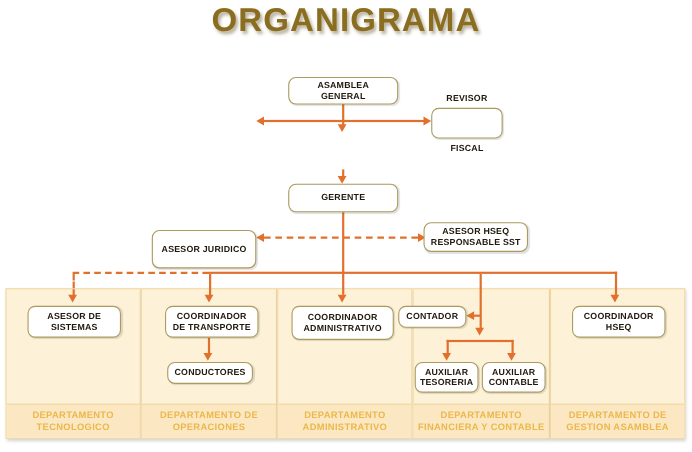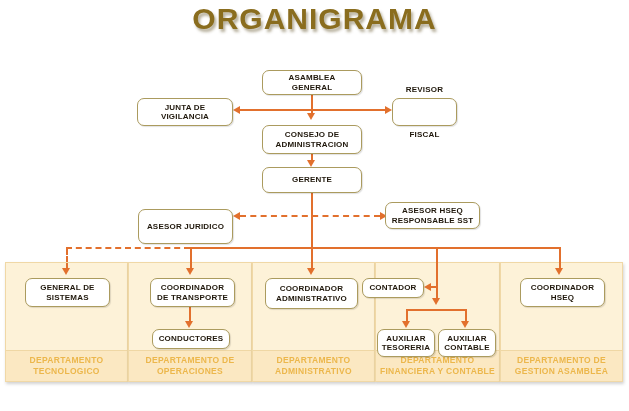--- a/index.html
+++ b/index.html
@@ -8,21 +8,21 @@
     font-family:"Liberation Sans", sans-serif;overflow:hidden;
   }
   
   .title{
     position:absolute;top:2px;left:0;width:629px;text-align:center;
     font-size:30px;font-weight:bold;letter-spacing:1px;color:#8A6D1E;
     text-shadow:2px 3px 3px rgba(90,75,30,0.45);
   }
   
   .panel{
-    position:absolute;top:262px;height:120px;background:#FDF2D8;
+    position:absolute;top:262px;height:137px;background:#FDF2D8;
     border:1px solid #F0D8A6;box-sizing:border-box;
     box-shadow:1px 2px 3px rgba(0,0,0,0.18);
   }
   .panel .strip{
     position:absolute;left:0;right:0;bottom:0;height:30px;
     background:#FBE8C2;border-top:1px solid #EFD7A4;
     display:flex;flex-direction:column;align-items:center;justify-content:center;
     color:#ECB74C;font-size:8.5px;font-weight:bold;line-height:11px;
     text-align:center;letter-spacing:0.3px;
   }
@@ -121,44 +121,36 @@
   <div class="vl" style="left:465px;top:309px;height:13px;"></div>
   <div class="ad" style="left:461px;top:321px;"></div>
 
   <div class="vl" style="left:189px;top:307px;height:15px;"></div>
   <div class="ad" style="left:185px;top:321px;"></div>
 
   <div class="node" style="left:262px;top:70px;width:100px;height:25px;">
     <span>ASAMBLEA</span>
     <span>GENERAL</span>
   </div>
-  <div class="node" style="left:137px;top:98px;width:96px;height:28px;">
-    <span>JUNTA DE</span>
-    <span>VIGILANCIA</span>
-  </div>
   <div class="node" style="left:392px;top:98px;width:65px;height:28px;gap:36px;">
     <span>REVISOR</span>
     <span>FISCAL</span>
-  </div>
-  <div class="node" style="left:262px;top:125px;width:100px;height:29px;">
-    <span>CONSEJO DE</span>
-    <span>ADMINISTRACION</span>
   </div>
   <div class="node" style="left:262px;top:167px;width:100px;height:26px;">
     <span>GERENTE</span>
   </div>
   <div class="node" style="left:138px;top:209px;width:95px;height:35px;">
     <span>ASESOR JURIDICO</span>
   </div>
   <div class="node" style="left:385px;top:202px;width:95px;height:27px;">
     <span>ASESOR HSEQ</span>
     <span>RESPONSABLE SST</span>
   </div>
   <div class="node" style="left:25px;top:278px;width:85px;height:29px;">
-    <span>GENERAL DE</span>
+    <span>ASESOR DE</span>
     <span>SISTEMAS</span>
   </div>
   <div class="node" style="left:150px;top:278px;width:85px;height:29px;">
     <span>COORDINADOR</span>
     <span>DE TRANSPORTE</span>
   </div>
   <div class="node" style="left:152px;top:329px;width:78px;height:20px;">
     <span>CONDUCTORES</span>
   </div>
   <div class="node" style="left:265px;top:278px;width:93px;height:31px;">

